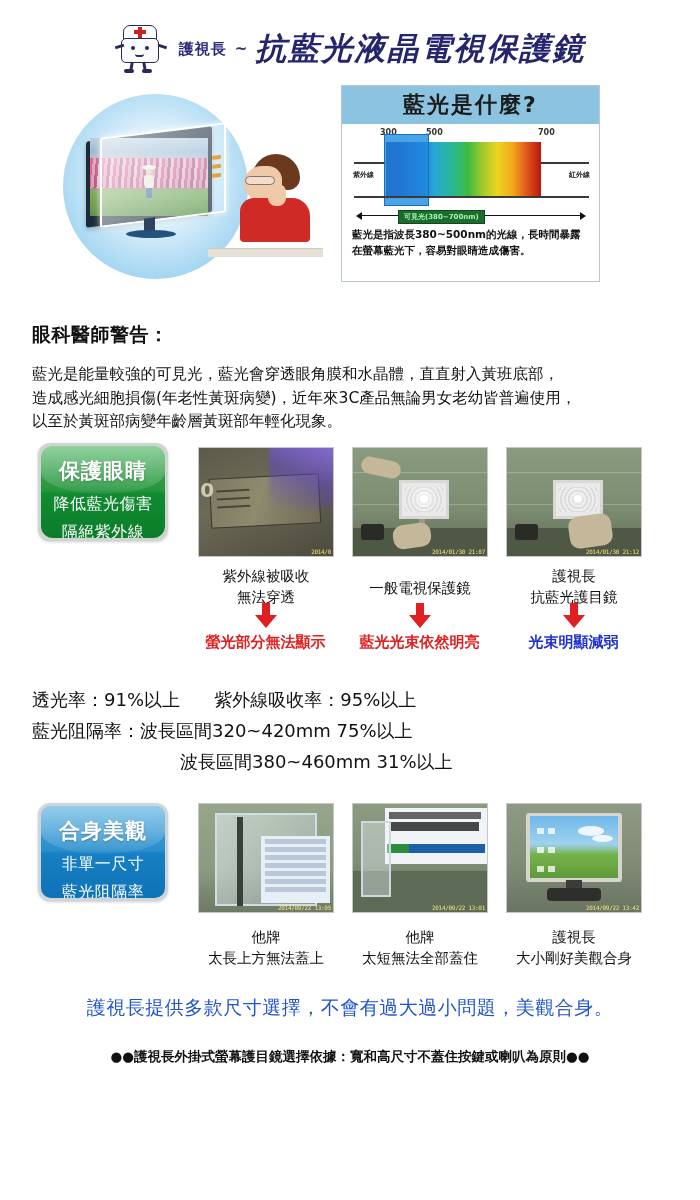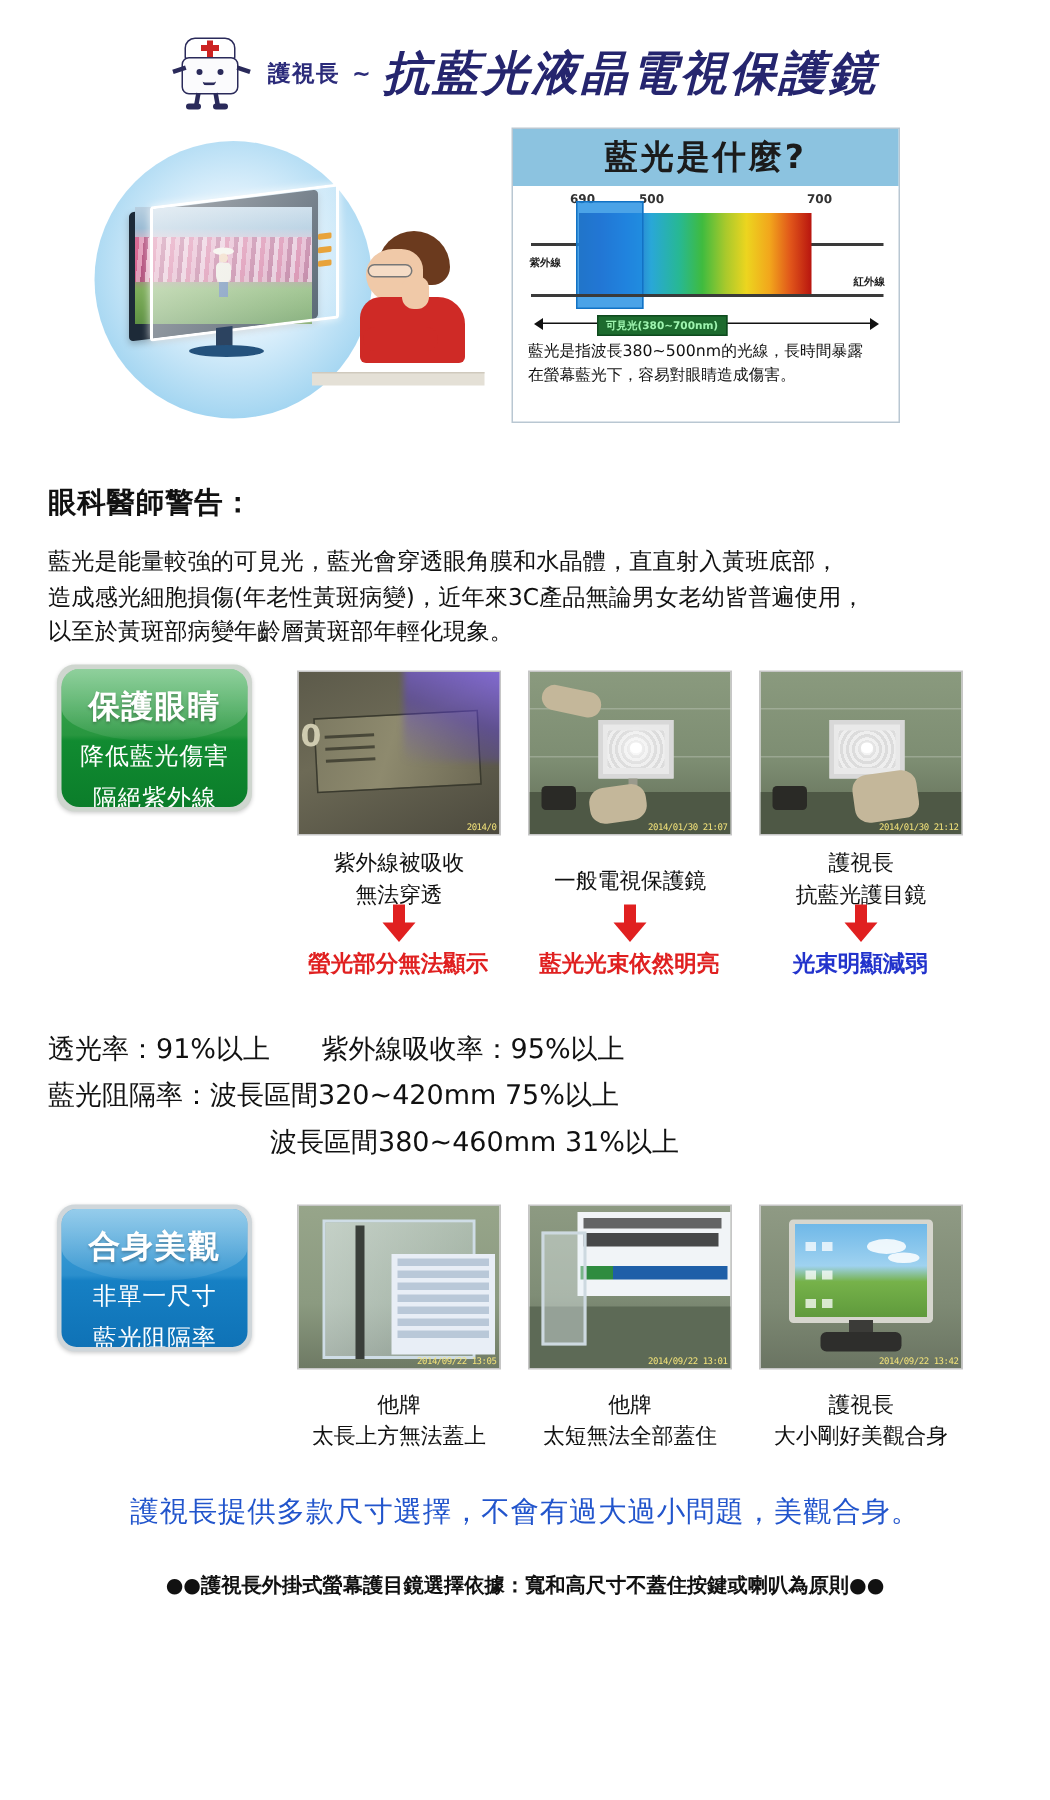--- a/index.html
+++ b/index.html
@@ -84,30 +84,30 @@
   .spec-ticks { position:absolute; left:0; top:2px; width:100%; height:12px; }
   .spec-ticks span { position:absolute; font-size:8px; color:#333; font-weight:bold; }
   .t380 { left:38px; } .t500 { left:84px; } .t700 { left:196px; }
   .spec-line { position:absolute; height:1.5px; background:#3a3a3a; left:12px; width:235px; }
   .spec-line.top { top:36px; } .spec-line.bot { top:70px; }
   .rainbow { position:absolute; left:44px; top:16px; width:155px; height:56px;
       background:linear-gradient(90deg,#2d1b6b 0%,#3421a0 9%,#2b5fd0 20%,#29a7d8 31%,#27b894 43%,#3fbb3f 53%,#a8c92c 63%,#ecd51f 72%,#f2a61c 82%,#e0551a 91%,#b8150f 100%); }
   .bluebox { position:absolute; left:42px; top:8px; width:45px; height:72px;
       background:rgba(30,140,225,.80); border:1px solid #1272c4; }
   .uvlabel { position:absolute; left:11px; top:44px; font-size:7px; font-weight:bold; color:#1b1b1b; }
-  .irlabel { position:absolute; right:9px; top:44px; font-size:7px; font-weight:bold; color:#1b1b1b;margin-top:13px; }
+  .irlabel { position:absolute; right:9px; top:44px; font-size:7px; font-weight:bold; color:#1b1b1b; }
   .visrow { position:absolute; left:14px; top:84px; width:230px; height:12px; }
   .visrow .ln { position:absolute; left:4px; top:5px; width:222px; height:1.3px; background:#111; }
   .visrow .ar { position:absolute; top:1.5px; width:0;height:0; border-top:4px solid transparent; border-bottom:4px solid transparent; }
   .visrow .ar.l { left:0; border-right:6px solid #111; }
   .visrow .ar.r { right:0; border-left:6px solid #111; }
   .visrow .tag { position:absolute; left:42px; top:0px; padding:1px 5px; background:#1d6b2e;
       color:#9ff5b0; font-size:7px; font-weight:bold; white-space:nowrap; border:1px solid #0f4a1e; }
   .spec-caption { position:absolute; left:10px; top:140px; width:242px; font-size:10.5px;
-      line-height:1.55; color:#111; font-weight:normal; text-align:left; }
+      line-height:1.55; color:#111; font-weight:bold; text-align:left; }
 
   
   .warn { position:absolute; left:32px; top:322px; width:640px; }
   .warn h2 { font-size:19px; font-weight:bold; color:#111; letter-spacing:.5px; margin-bottom:15px; }
   .warn p { font-size:15.5px; line-height:1.52; color:#111; }
 
   
   .badge { position:absolute; width:130px; height:98px; border-radius:12px; padding:3px;
       box-shadow:0 1px 3px rgba(0,0,0,.2); }
   .badge .inner { position:relative; width:100%; height:100%; border-radius:10px; overflow:hidden;
@@ -265,21 +265,21 @@
       </div>
       <div class="table"></div>
     </div>
 
     <div class="bluecard">
       <div class="bar">
         <span>藍光是什麼?</span>
       </div>
       <div class="spec-area">
         <div class="spec-ticks">
-          <span class="t380">690</span>
+          <span class="t380">300</span>
           <span class="t500">500</span>
           <span class="t700">700</span>
         </div>
         <div class="spec-line top"></div>
         <div class="rainbow"></div>
         <div class="bluebox"></div>
         <div class="spec-line bot"></div>
         <div class="uvlabel">紫外線</div>
         <div class="irlabel">紅外線</div>
         <div class="visrow">

